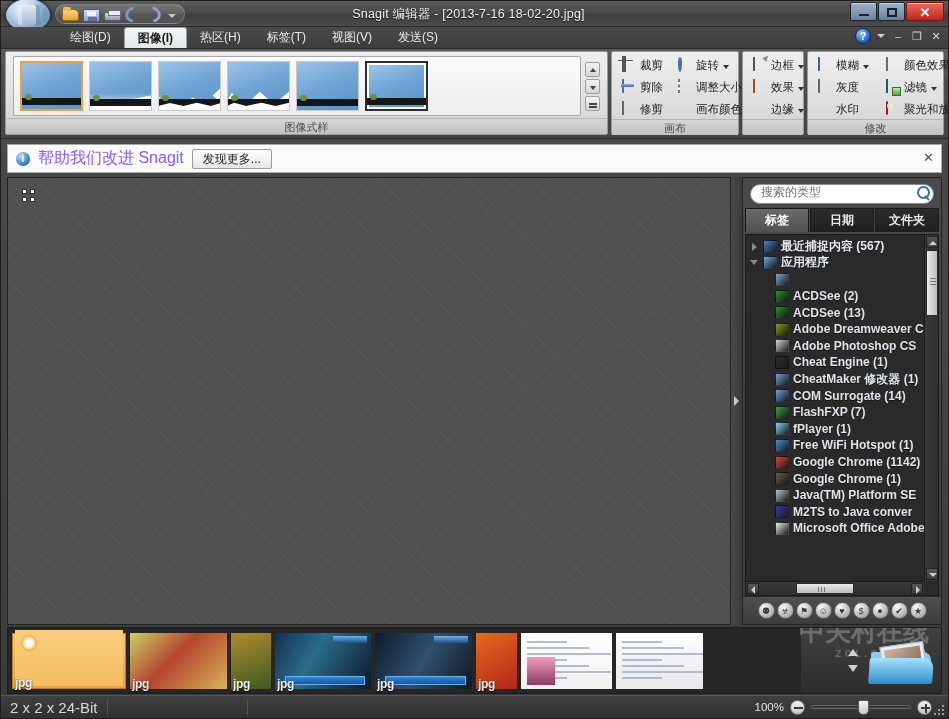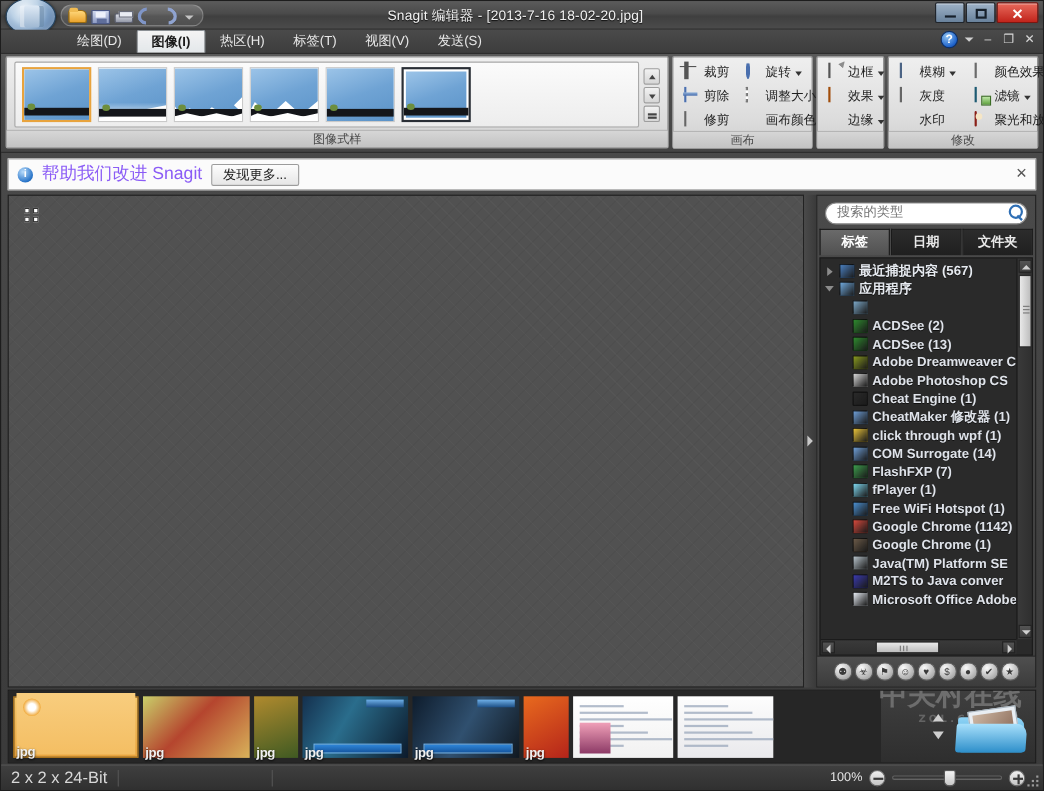--- a/index.html
+++ b/index.html
@@ -648,25 +648,20 @@
               <span class="tico" style="background: linear-gradient(135deg, rgb(42, 42, 42), rgba(0, 0, 0, 0.35)); border: 1px solid rgba(0, 0, 0, 0.5);"></span>
               <span class="tlabel">Cheat Engine (1)</span>
             </div>
             <div class="tnode lvl1">
               <span class="exp"></span>
               <span class="tico" style="background: linear-gradient(135deg, rgb(111, 159, 216), rgba(0, 0, 0, 0.35)); border: 1px solid rgba(0, 0, 0, 0.5);"></span>
               <span class="tlabel">CheatMaker 修改器 (1)</span>
             </div>
             <div class="tnode lvl1">
               <span class="exp"></span>
-              <span class="tico" style="background: linear-gradient(135deg, rgb(232, 194, 58), rgba(0, 0, 0, 0.35)); border: 1px solid rgba(0, 0, 0, 0.5);"></span>
-              <span class="tlabel">click through wpf (1)</span>
-            </div>
-            <div class="tnode lvl1">
-              <span class="exp"></span>
               <span class="tico" style="background: linear-gradient(135deg, rgb(111, 159, 216), rgba(0, 0, 0, 0.35)); border: 1px solid rgba(0, 0, 0, 0.5);"></span>
               <span class="tlabel">COM Surrogate (14)</span>
             </div>
             <div class="tnode lvl1">
               <span class="exp"></span>
               <span class="tico" style="background: linear-gradient(135deg, rgb(61, 158, 77), rgba(0, 0, 0, 0.35)); border: 1px solid rgba(0, 0, 0, 0.5);"></span>
               <span class="tlabel">FlashFXP (7)</span>
             </div>
             <div class="tnode lvl1">
               <span class="exp"></span>

